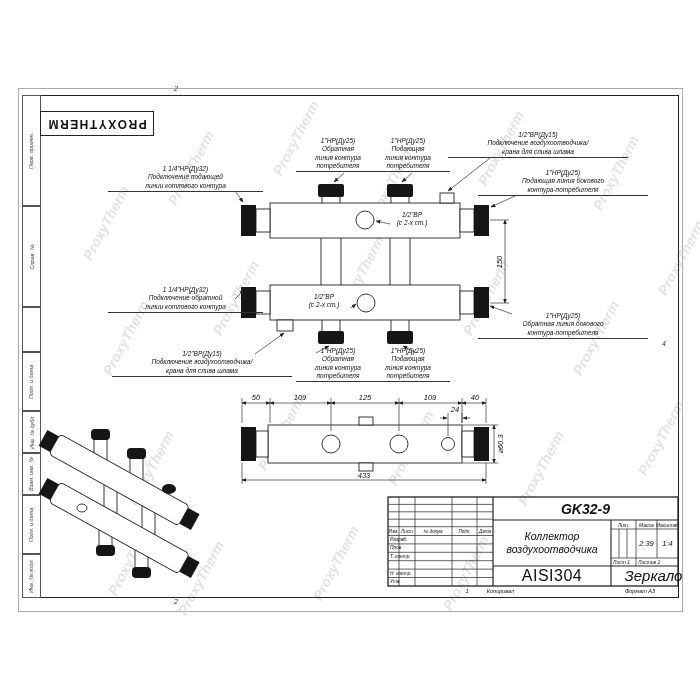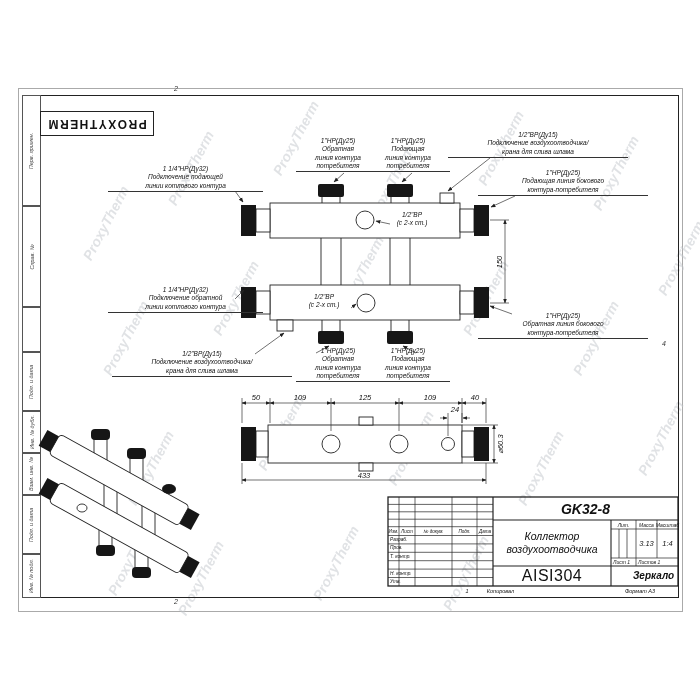--- a/index.html
+++ b/index.html
@@ -268,29 +268,29 @@
   <div class="ann shelf" style="left:366px;top:347px;width:84px;">1"НР(Ду25)
 Подающая
 линия контура
 потребителя</div>
   <div class="ann shelf" style="left:478px;top:312px;width:170px;">1"НР(Ду25)
 Обратная линия бокового
 контура-потребителя</div>
   <div class="ann" style="left:296px;top:293px;width:56px;">1/2"ВР
 (с 2-х ст.)</div>
 
-  <div class="tbt" style="left:493px;top:499px;width:185px;height:19px;font-size:14px;font-weight:600;">GK32-8</div>
+  <div class="tbt" style="left:493px;top:499px;width:185px;height:19px;font-size:14px;font-weight:600;">GK32-9</div>
   <div class="tbt" style="left:495px;top:522px;width:114px;height:42px;font-size:10.5px;white-space:pre-line;line-height:1.25;">Коллектор
 воздухоотводчика</div>
   <div class="tbt" style="left:493px;top:566px;width:118px;height:19px;font-size:16px;font-style:normal;font-weight:500;letter-spacing:0.5px;">AISI304</div>
-  <div class="tbt" style="left:611px;top:566px;width:85px;height:19px;font-size:10px;font-weight:bold;">Зеркало</div>
+  <div class="tbt" style="left:611px;top:566px;width:85px;height:19px;font-size:15px;">Зеркало</div>
   <div class="tbt" style="left:611px;top:520px;width:25px;height:9px;font-size:5px;">Лит.</div>
   <div class="tbt" style="left:636px;top:520px;width:21px;height:9px;font-size:5px;">Масса</div>
   <div class="tbt" style="left:657px;top:520px;width:21px;height:9px;font-size:5px;">Масштаб</div>
-  <div class="tbt" style="left:636px;top:529px;width:21px;height:29px;font-size:7.5px;">3.13</div>
+  <div class="tbt" style="left:636px;top:529px;width:21px;height:29px;font-size:7.5px;">2.39</div>
   <div class="tbt" style="left:657px;top:529px;width:21px;height:29px;font-size:7.5px;">1:4</div>
   <div class="tbt left" style="left:613px;top:558px;width:22px;height:8px;font-size:5px;">Лист 1</div>
   <div class="tbt left" style="left:638px;top:558px;width:38px;height:8px;font-size:5px;">Листов 1</div>
   <div class="tbt" style="left:388px;top:526.7px;width:11px;height:9px;font-size:4.6px;">Изм.</div>
   <div class="tbt" style="left:399px;top:526.7px;width:16px;height:9px;font-size:4.6px;">Лист</div>
   <div class="tbt" style="left:415px;top:526.7px;width:37px;height:9px;font-size:4.6px;">№ докум.</div>
   <div class="tbt" style="left:452px;top:526.7px;width:25px;height:9px;font-size:4.6px;">Подп.</div>
   <div class="tbt" style="left:477px;top:526.7px;width:16px;height:9px;font-size:4.6px;">Дата</div>
   <div class="tbt left" style="left:390px;top:535.5px;width:25px;height:8px;font-size:4.8px;">Разраб.</div>
   <div class="tbt left" style="left:390px;top:543.9px;width:25px;height:8px;font-size:4.8px;">Пров.</div>

